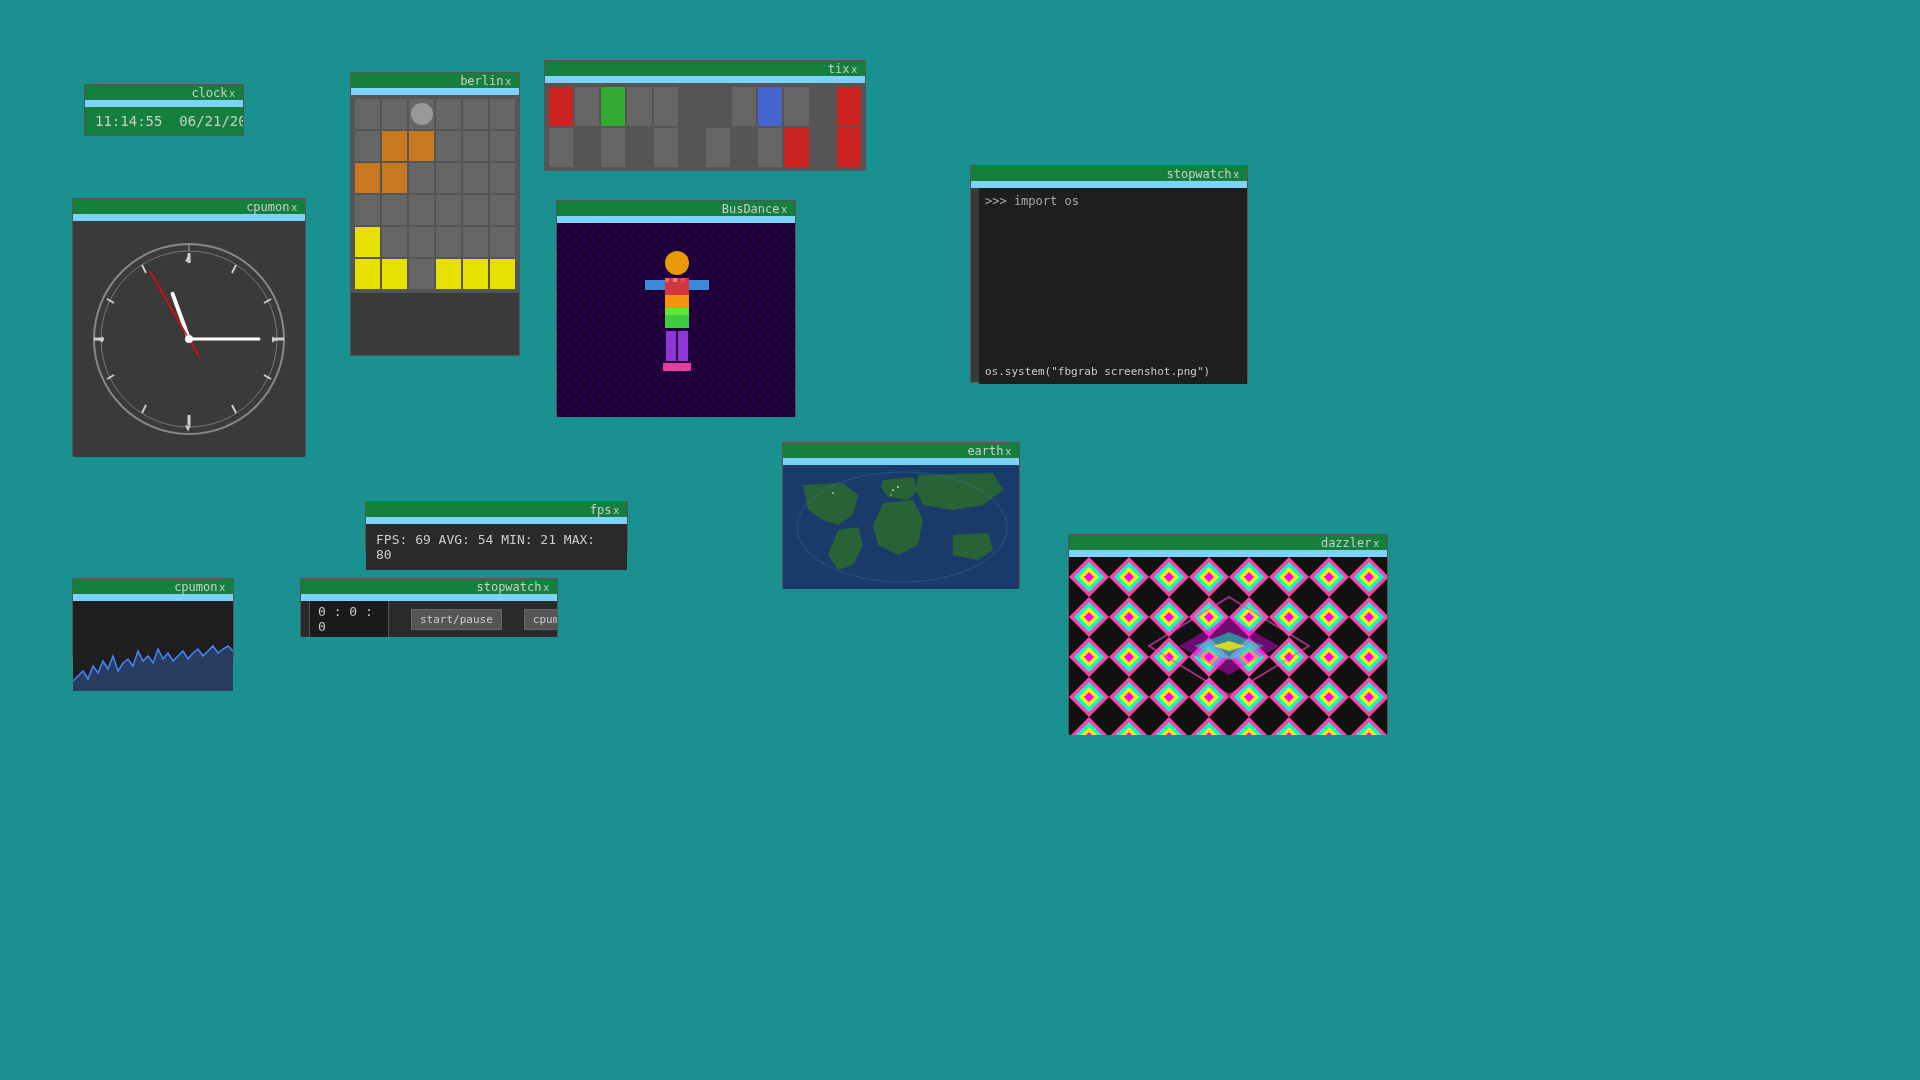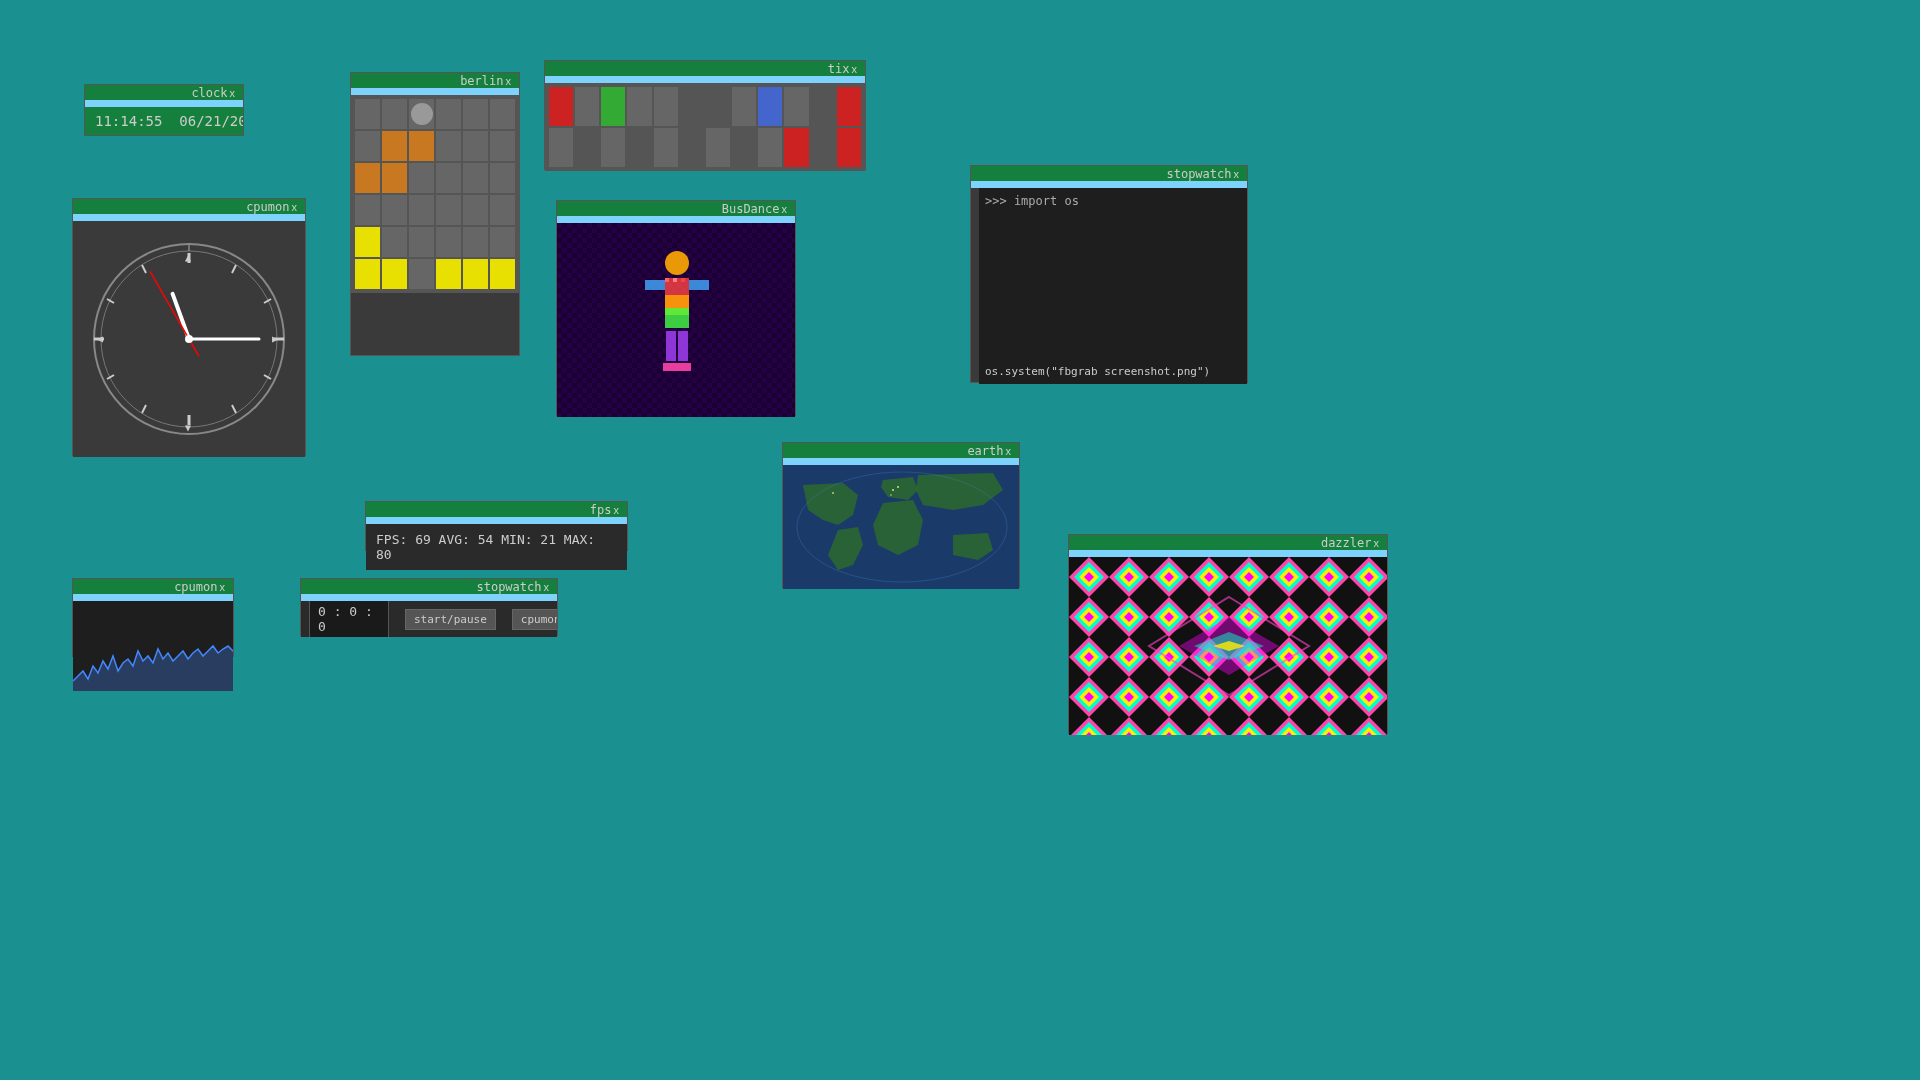--- a/index.html
+++ b/index.html
@@ -194,21 +194,21 @@
       left: 300px;
       top: 578px;
       width: 258px;
       height: 58px;
     }
 
     .stopwatch-content {
       background: #2a2a2a;
       display: flex;
       align-items: center;
-      gap: 16px;
+      gap: 22px;
       padding: 6px 8px;
       height: 36px;
     }
 
     .stopwatch-display {
       background: #1a1a1a;
       color: #ccc;
       font-family: monospace;
       font-size: 13px;
       padding: 3px 8px;

